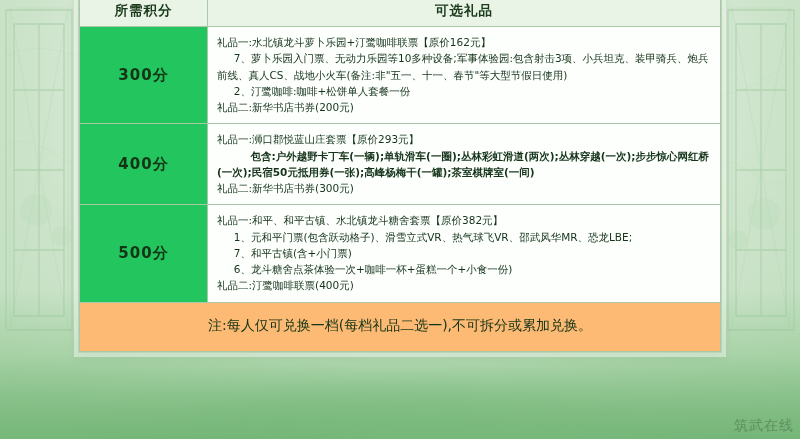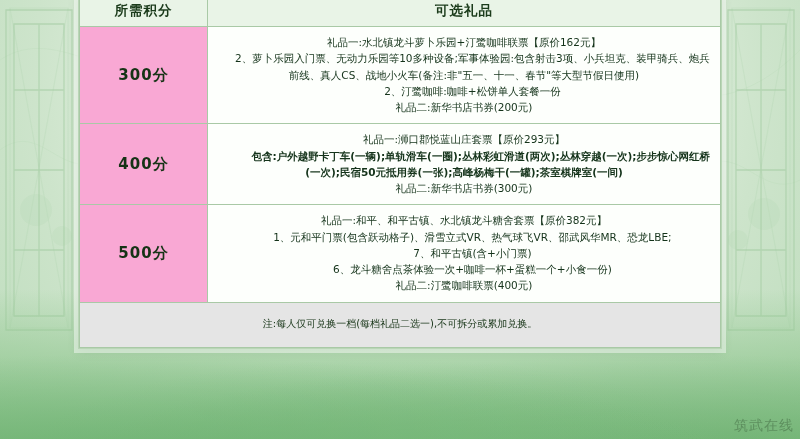--- a/index.html
+++ b/index.html
@@ -72,40 +72,40 @@
     color: #1b3b1b;
     padding: 6px 4px;
     letter-spacing: 1px;
   }
   .col-points { width: 128px; }
   .cell-points {
     text-align: center;
     font-size: 15px;
     font-weight: bold;
     color: #153315;
-    background: #f9a8d4;
+    background: #22c55e;
     letter-spacing: 1px;
   }
   .cell-detail {
     padding: 7px 9px 8px 9px;
     font-size: 10.5px;
     line-height: 1.55;
     color: #14331a;
     background: #fdfffc;
-    text-align: center;
+    text-align: left;
   }
   .cell-detail .line { white-space: normal; }
   .cell-detail .indent1 { text-indent: 1.6em; }
   .cell-detail .indent2 { text-indent: 3.2em; font-weight: bold; }
   .note-cell {
     padding: 14px 8px 16px 8px;
     text-align: center;
-    font-size: 10px;
+    font-size: 14px;
     color: #153315;
-    background: #e5e5e5;
+    background: #fdba74;
   }
 
   
   .watermark {
     position: absolute;
     right: 6px;
     bottom: 4px;
     font-size: 14px;
     color: rgba(70,110,70,.55);
     letter-spacing: 1px;
@@ -177,21 +177,21 @@
       <tr>
         <th>所需积分</th>
         <th>可选礼品</th>
       </tr>
     </thead>
     <tbody>
       <tr>
         <td class="cell-points">300分</td>
         <td class="cell-detail">
           <div class="line">礼品一:水北镇龙斗萝卜乐园+汀鹭咖啡联票【原价162元】</div>
-          <div class="line indent1">2、萝卜乐园入门票、无动力乐园等10多种设备;军事体验园:包含射击3项、小兵坦克、装甲骑兵、炮兵前线、真人CS、战地小火车(备注:非"五一、十一、春节"等大型节假日使用)</div>
+          <div class="line indent1">7、萝卜乐园入门票、无动力乐园等10多种设备;军事体验园:包含射击3项、小兵坦克、装甲骑兵、炮兵前线、真人CS、战地小火车(备注:非"五一、十一、春节"等大型节假日使用)</div>
           <div class="line indent1">2、汀鹭咖啡:咖啡+松饼单人套餐一份</div>
           <div class="line">礼品二:新华书店书券(200元)</div>
         </td>
       </tr>
       <tr>
         <td class="cell-points">400分</td>
         <td class="cell-detail">
           <div class="line">礼品一:浉口郡悦蓝山庄套票【原价293元】</div>
           <div class="line indent2">包含:户外越野卡丁车(一辆);单轨滑车(一圈);丛林彩虹滑道(两次);丛林穿越(一次);步步惊心网红桥(一次);民宿50元抵用券(一张);高峰杨梅干(一罐);茶室棋牌室(一间)</div>
           <div class="line">礼品二:新华书店书券(300元)</div>

